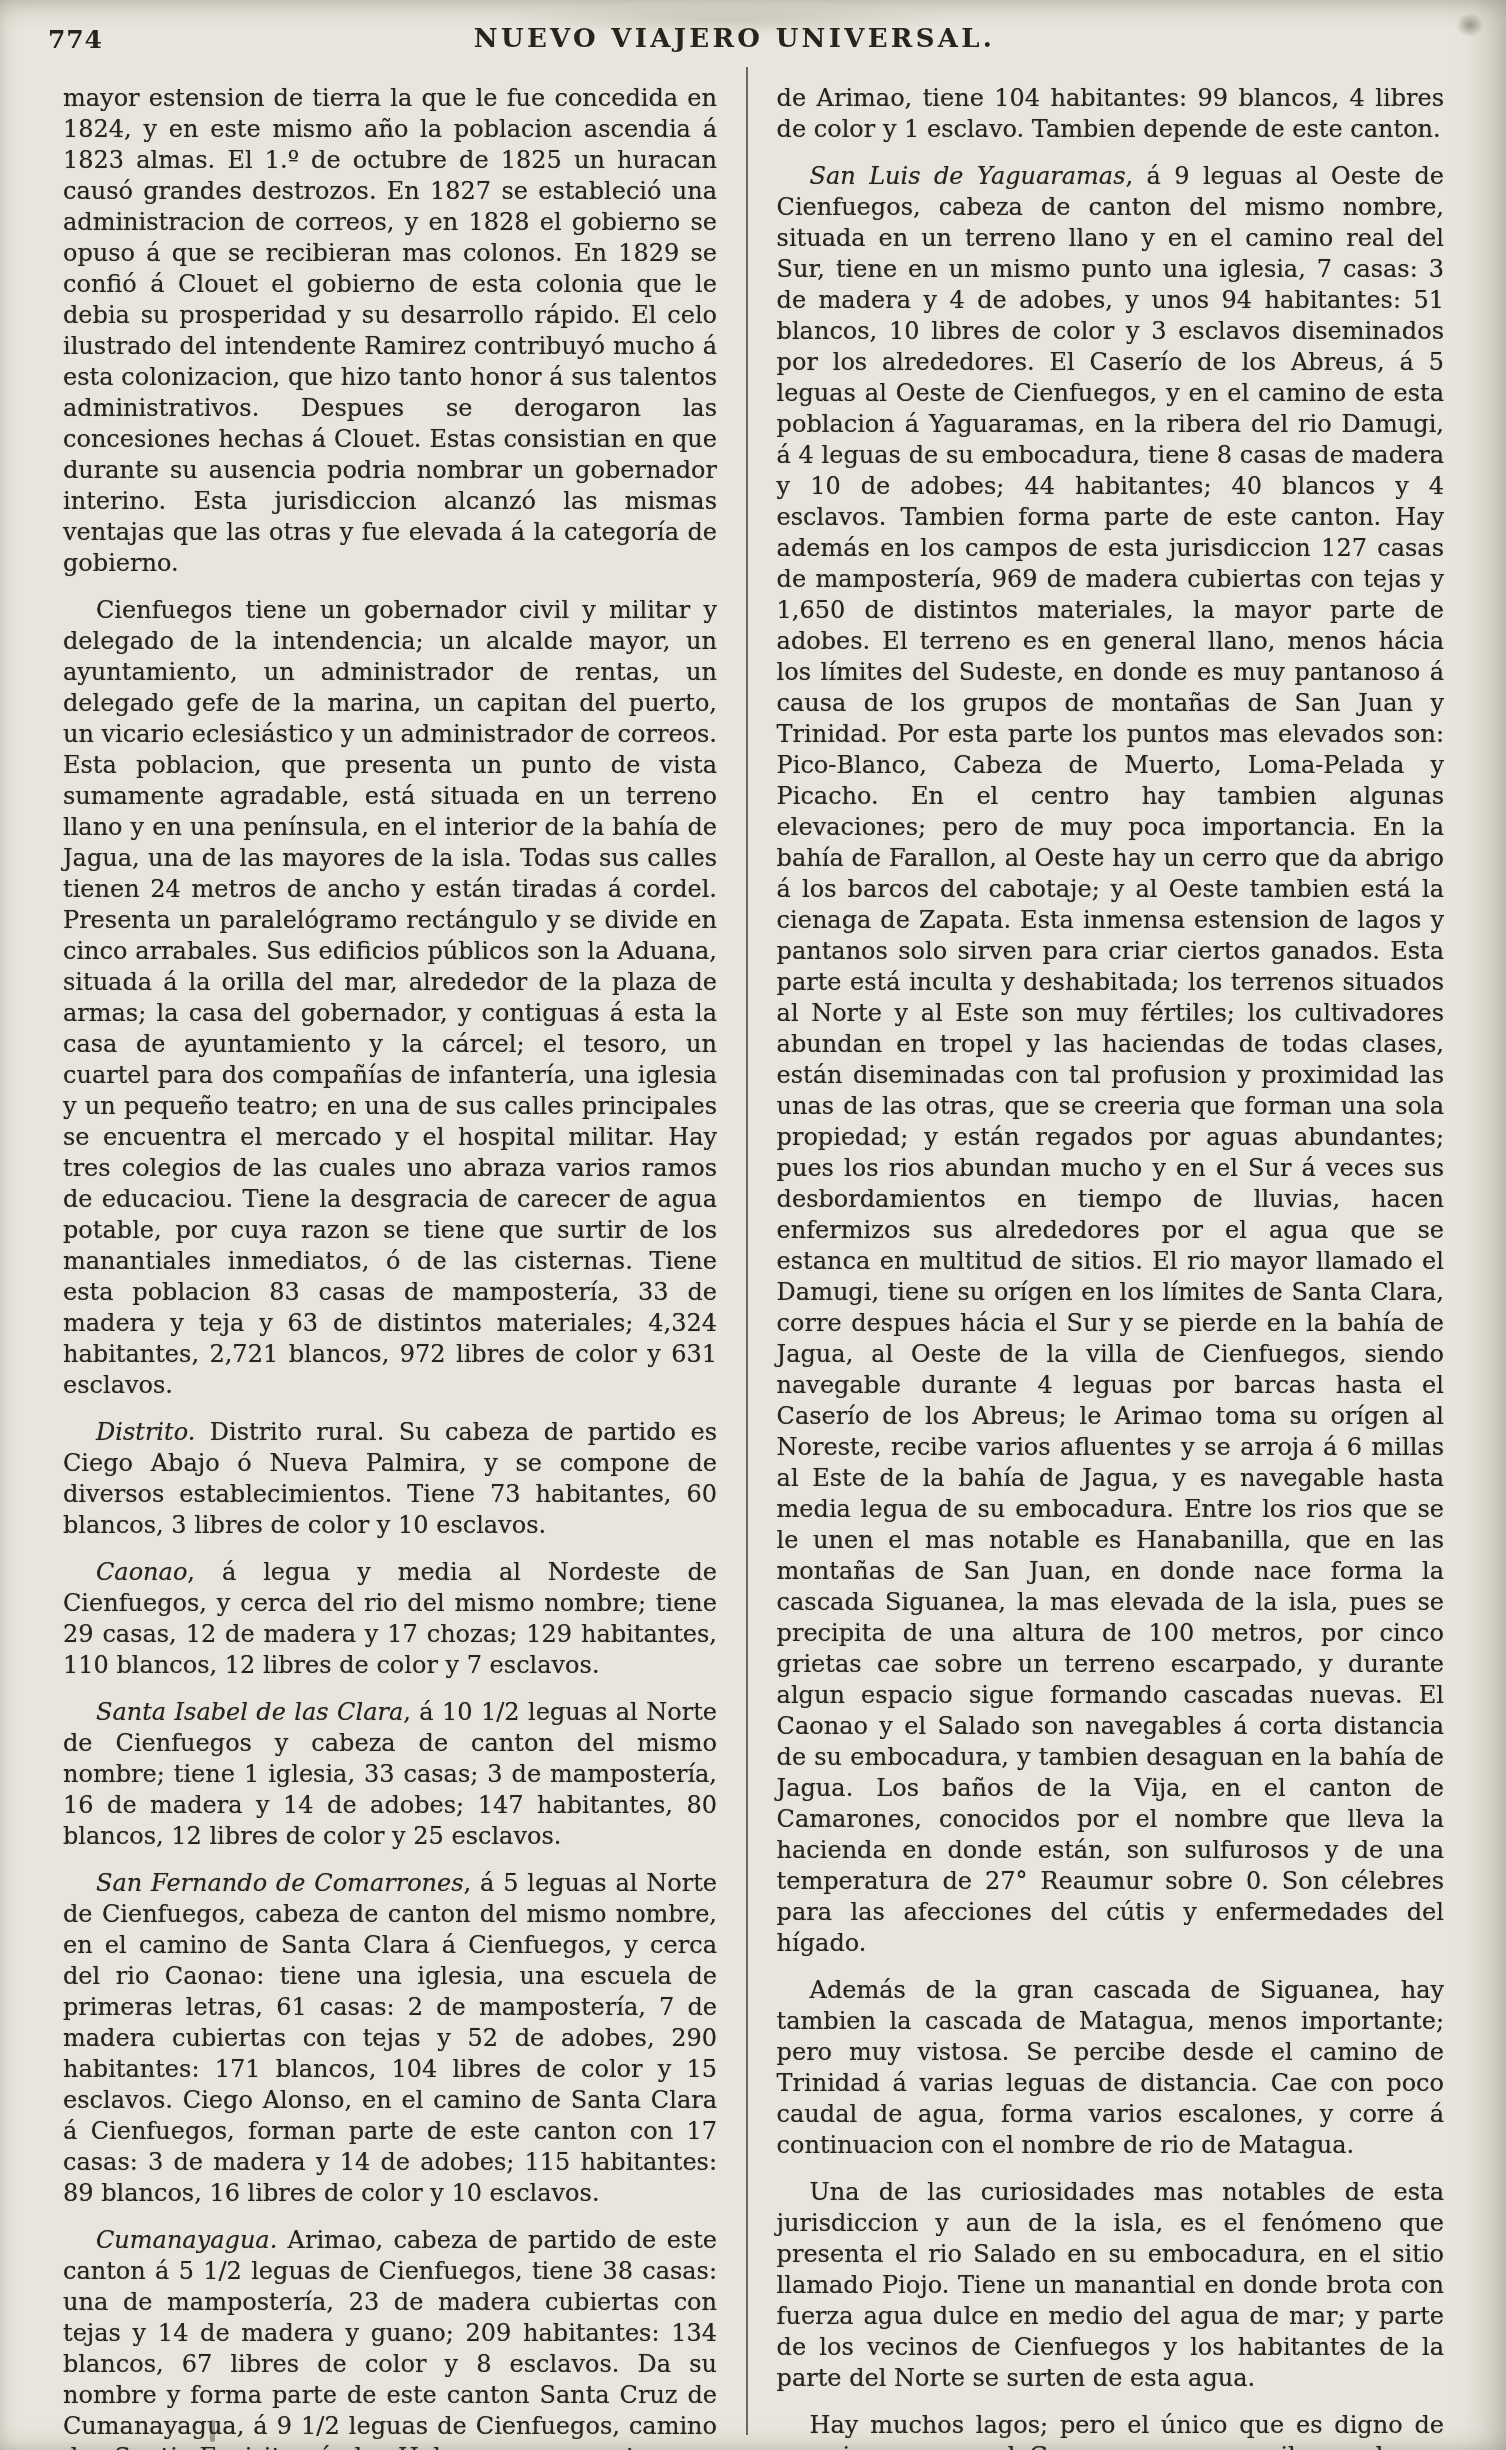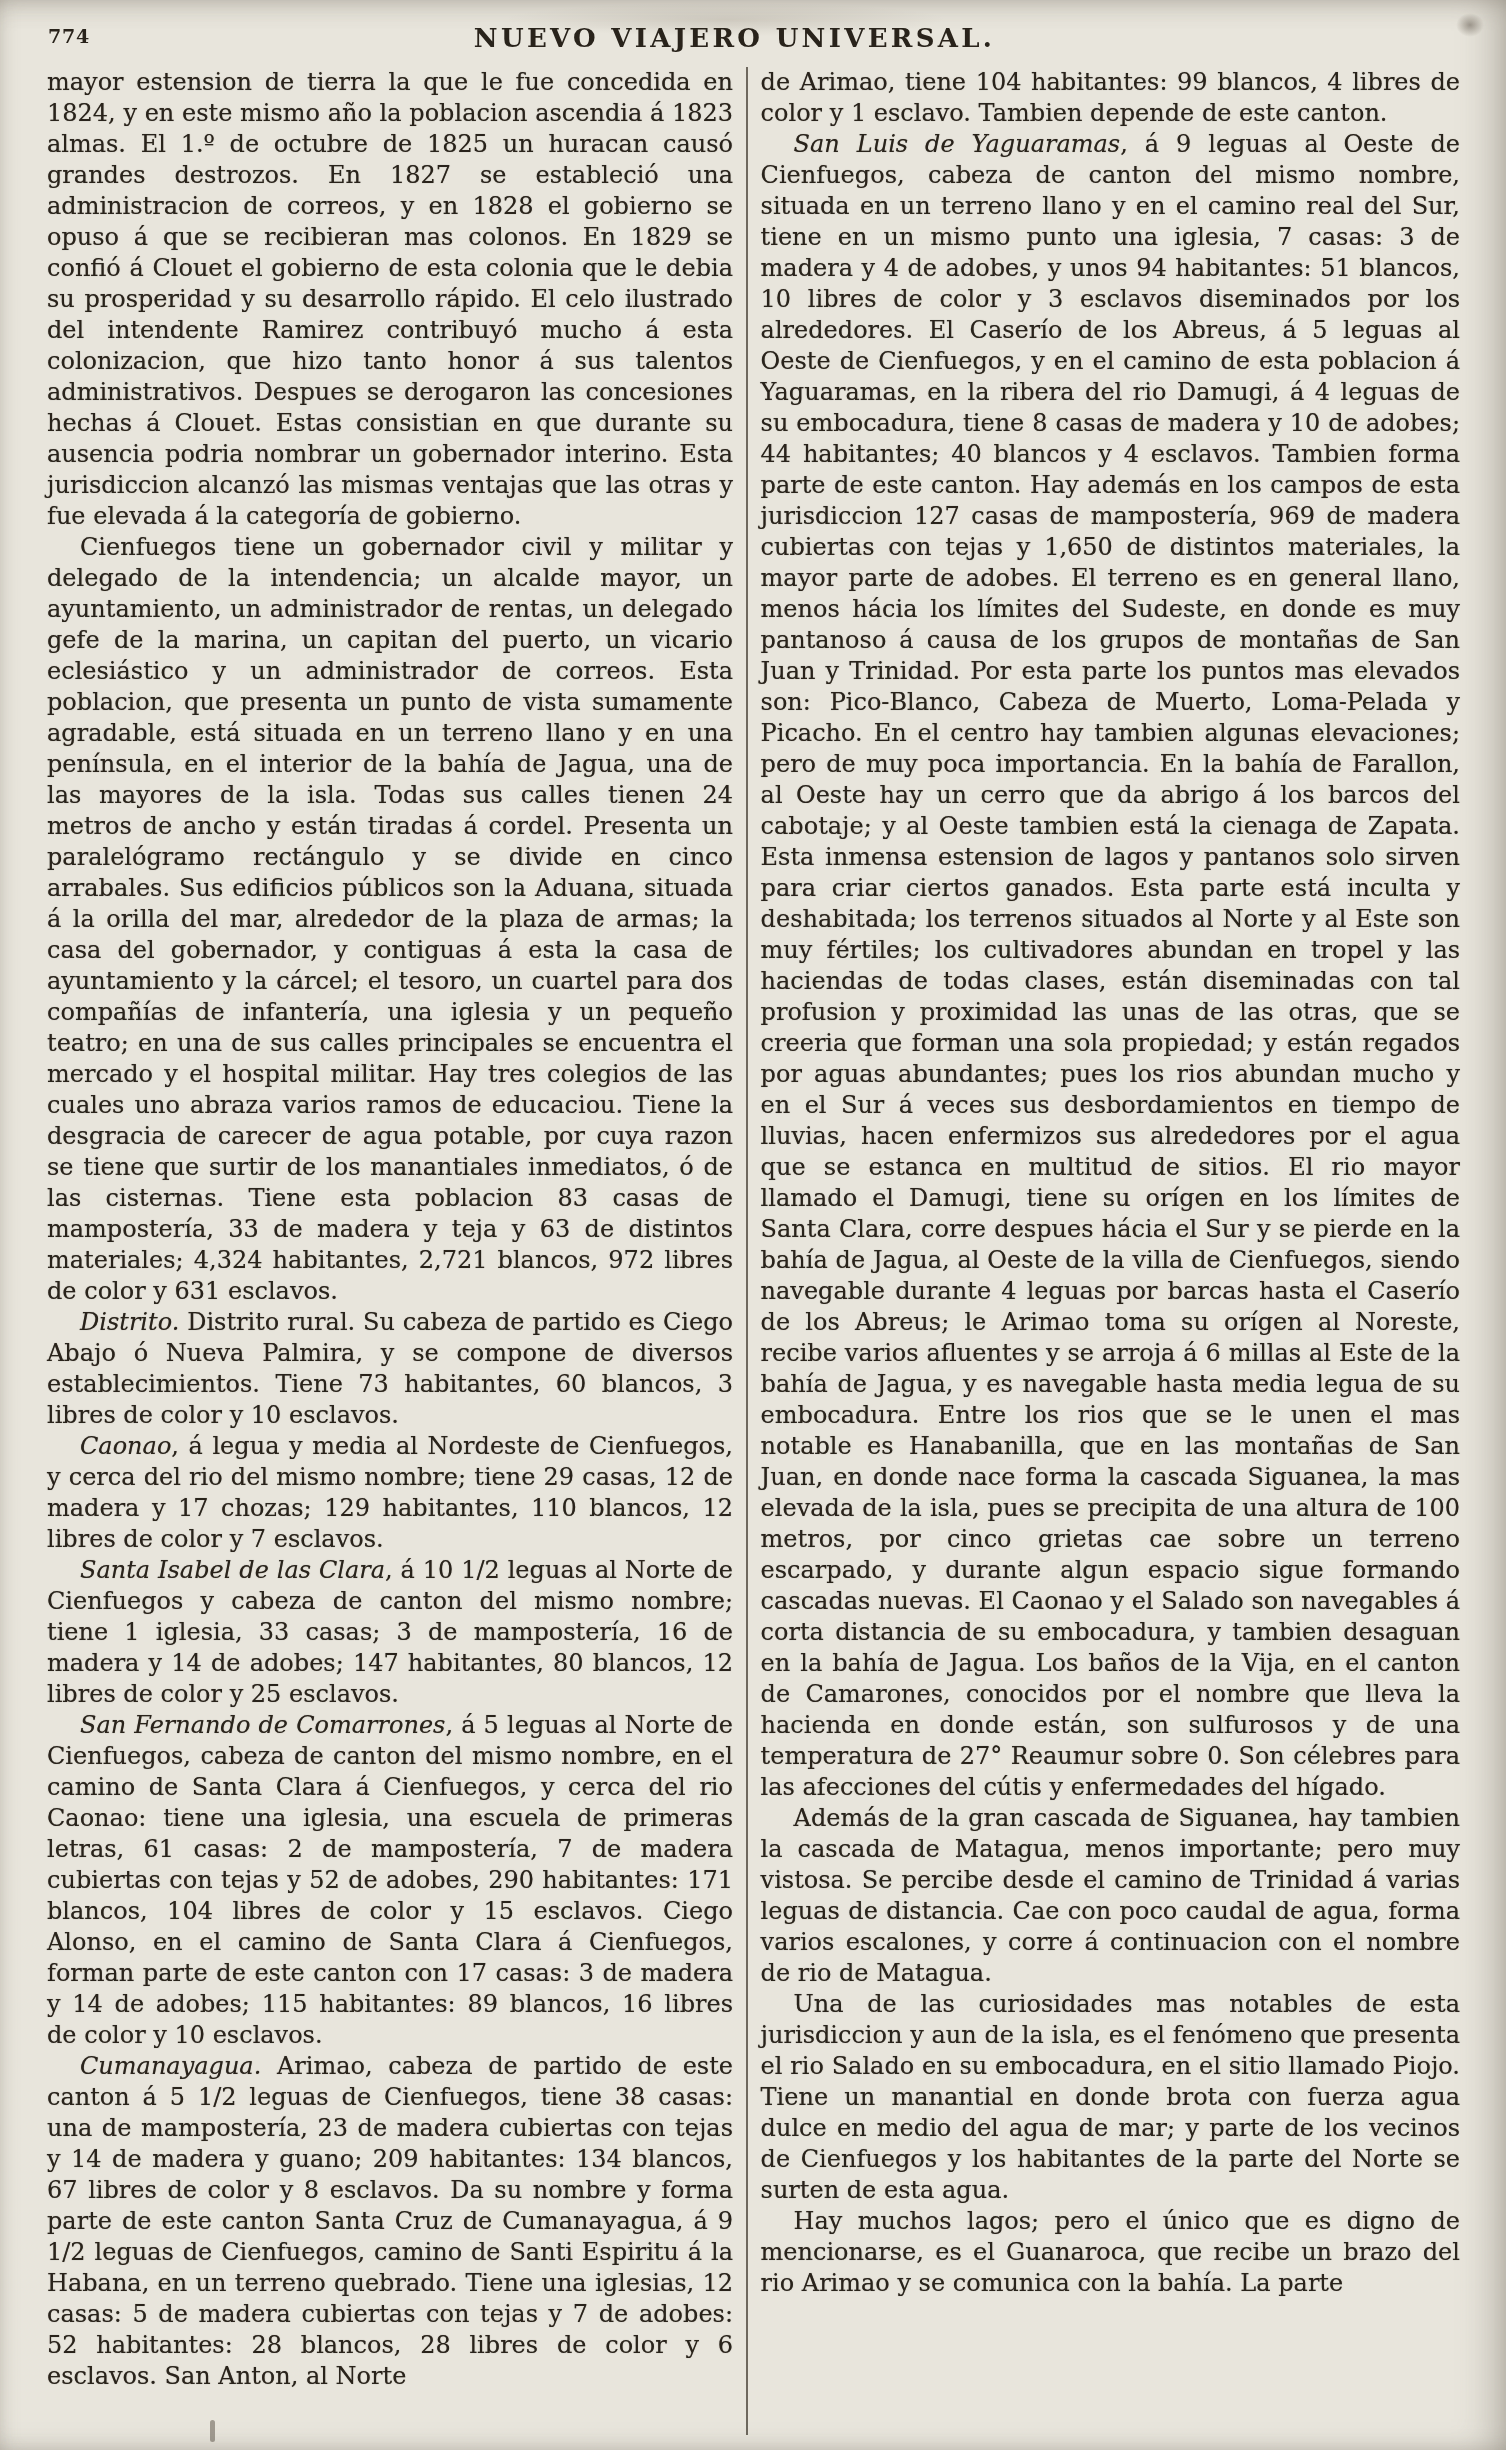--- a/index.html
+++ b/index.html
@@ -47,21 +47,21 @@
     pointer-events: none;
   }
   .page-header {
     position: absolute;
     top: 20px; left: 48px; right: 53px;
     height: 37px;
   }
   .page-number {
     position: absolute;
     left: 0; top: 5px;
-    font-size: 19px;
+    font-size: 25px;
     font-weight: bold;
     letter-spacing: 0.8px;
   }
   .header-title {
     position: absolute;
     left: 0; right: 33px;
     top: 3.3px;
     text-align: center;
     font-size: 26px;
     font-weight: bold;
@@ -85,21 +85,21 @@
   .column-divider {
     width: 1.7px;
     background: rgba(62, 56, 46, 0.72);
     flex: 0 0 auto;
   }
   .col-right {
     flex: 1;
     padding-left: 12.5px;
   }
   .col p {
-    margin: 0;
+    margin: 16px;
     padding: 0;
   }
   .col p.indent {
     text-indent: 33px;
   }
   .lead {
     font-style: italic;
   }
 </style>
 </head>

